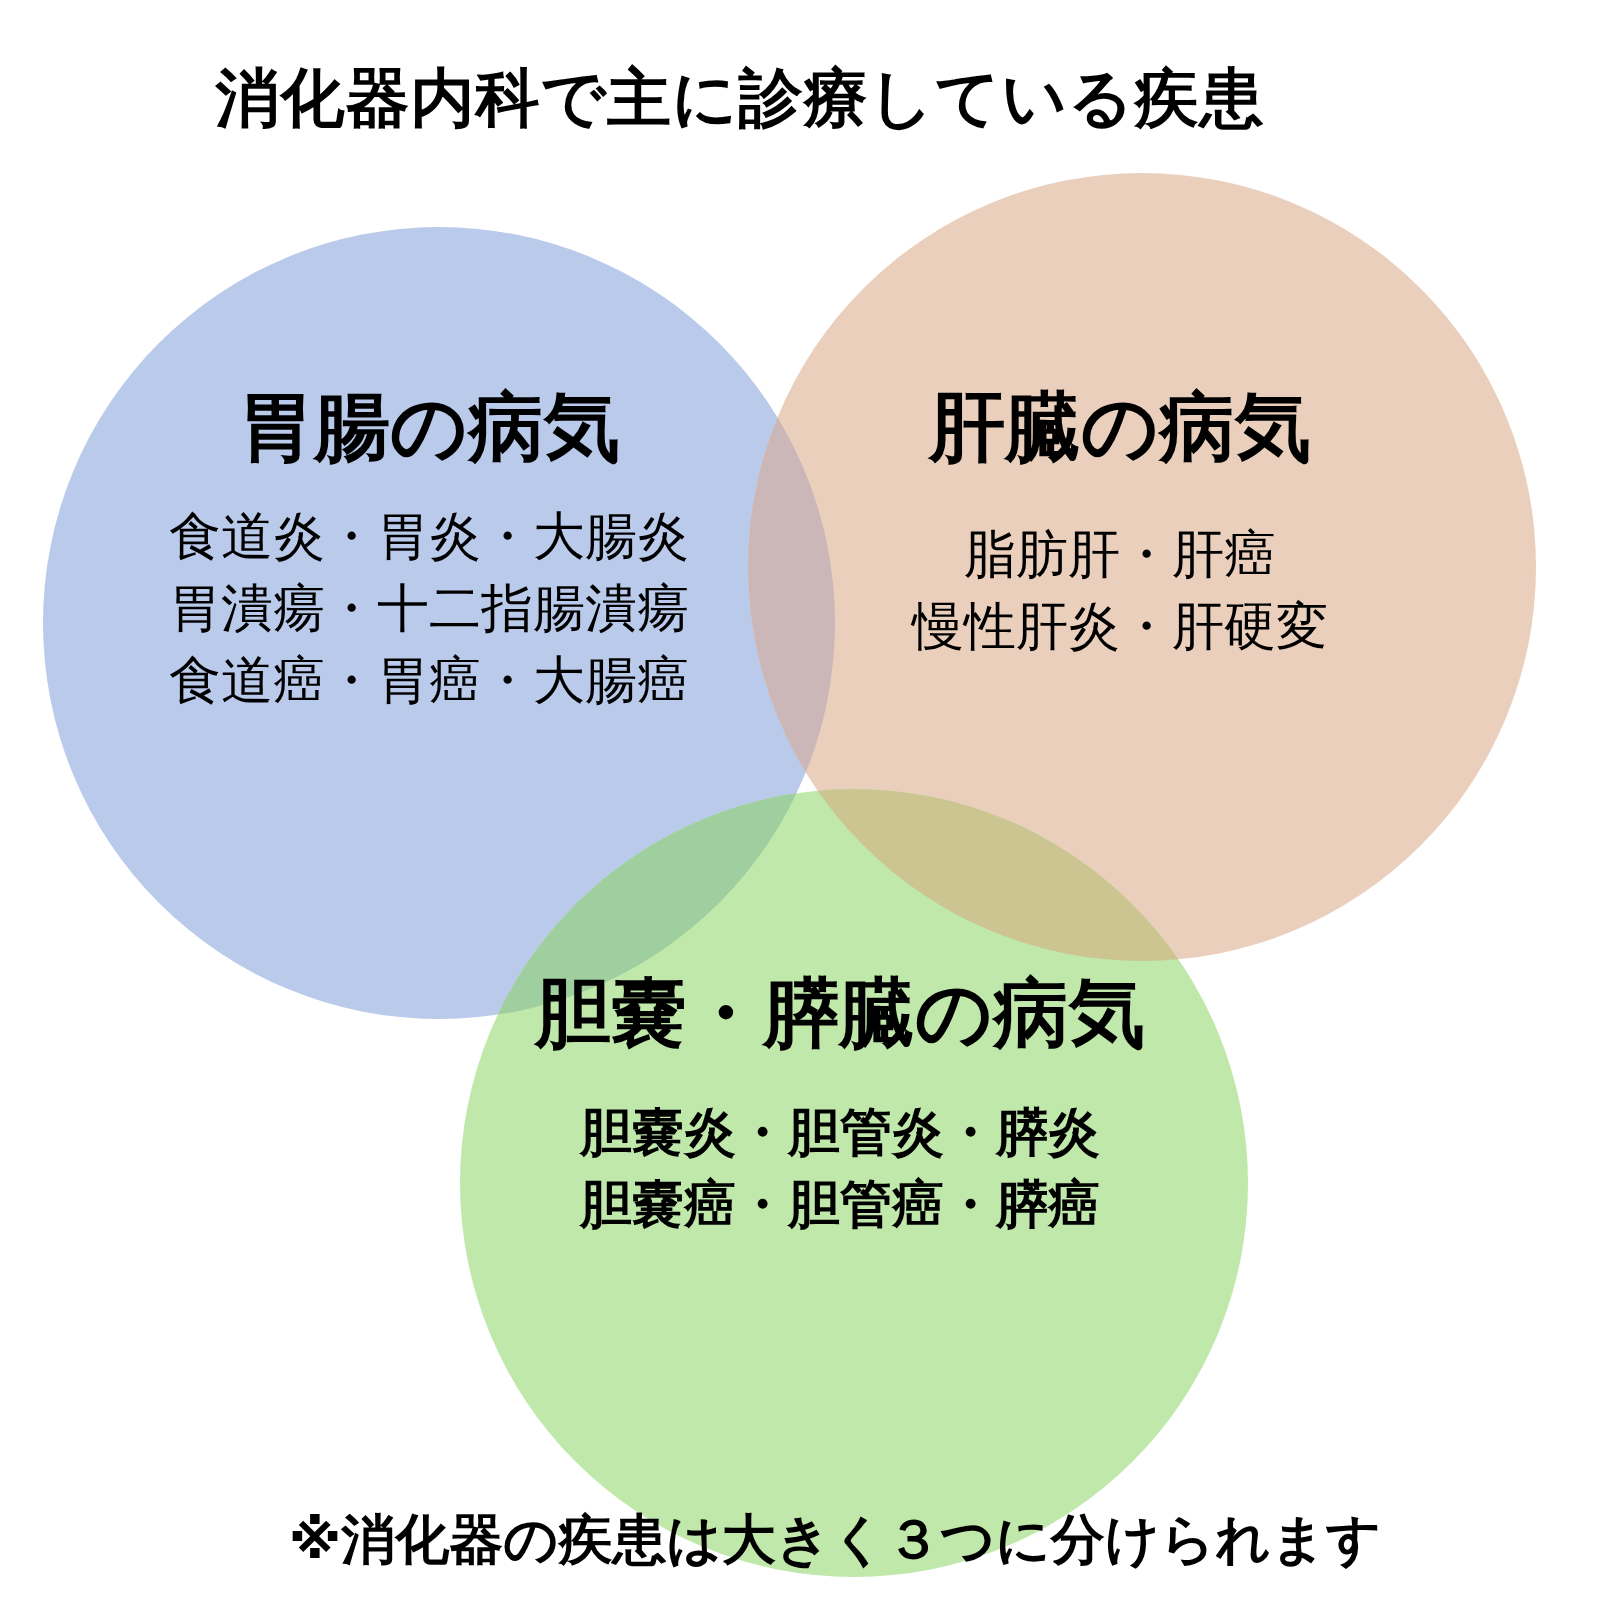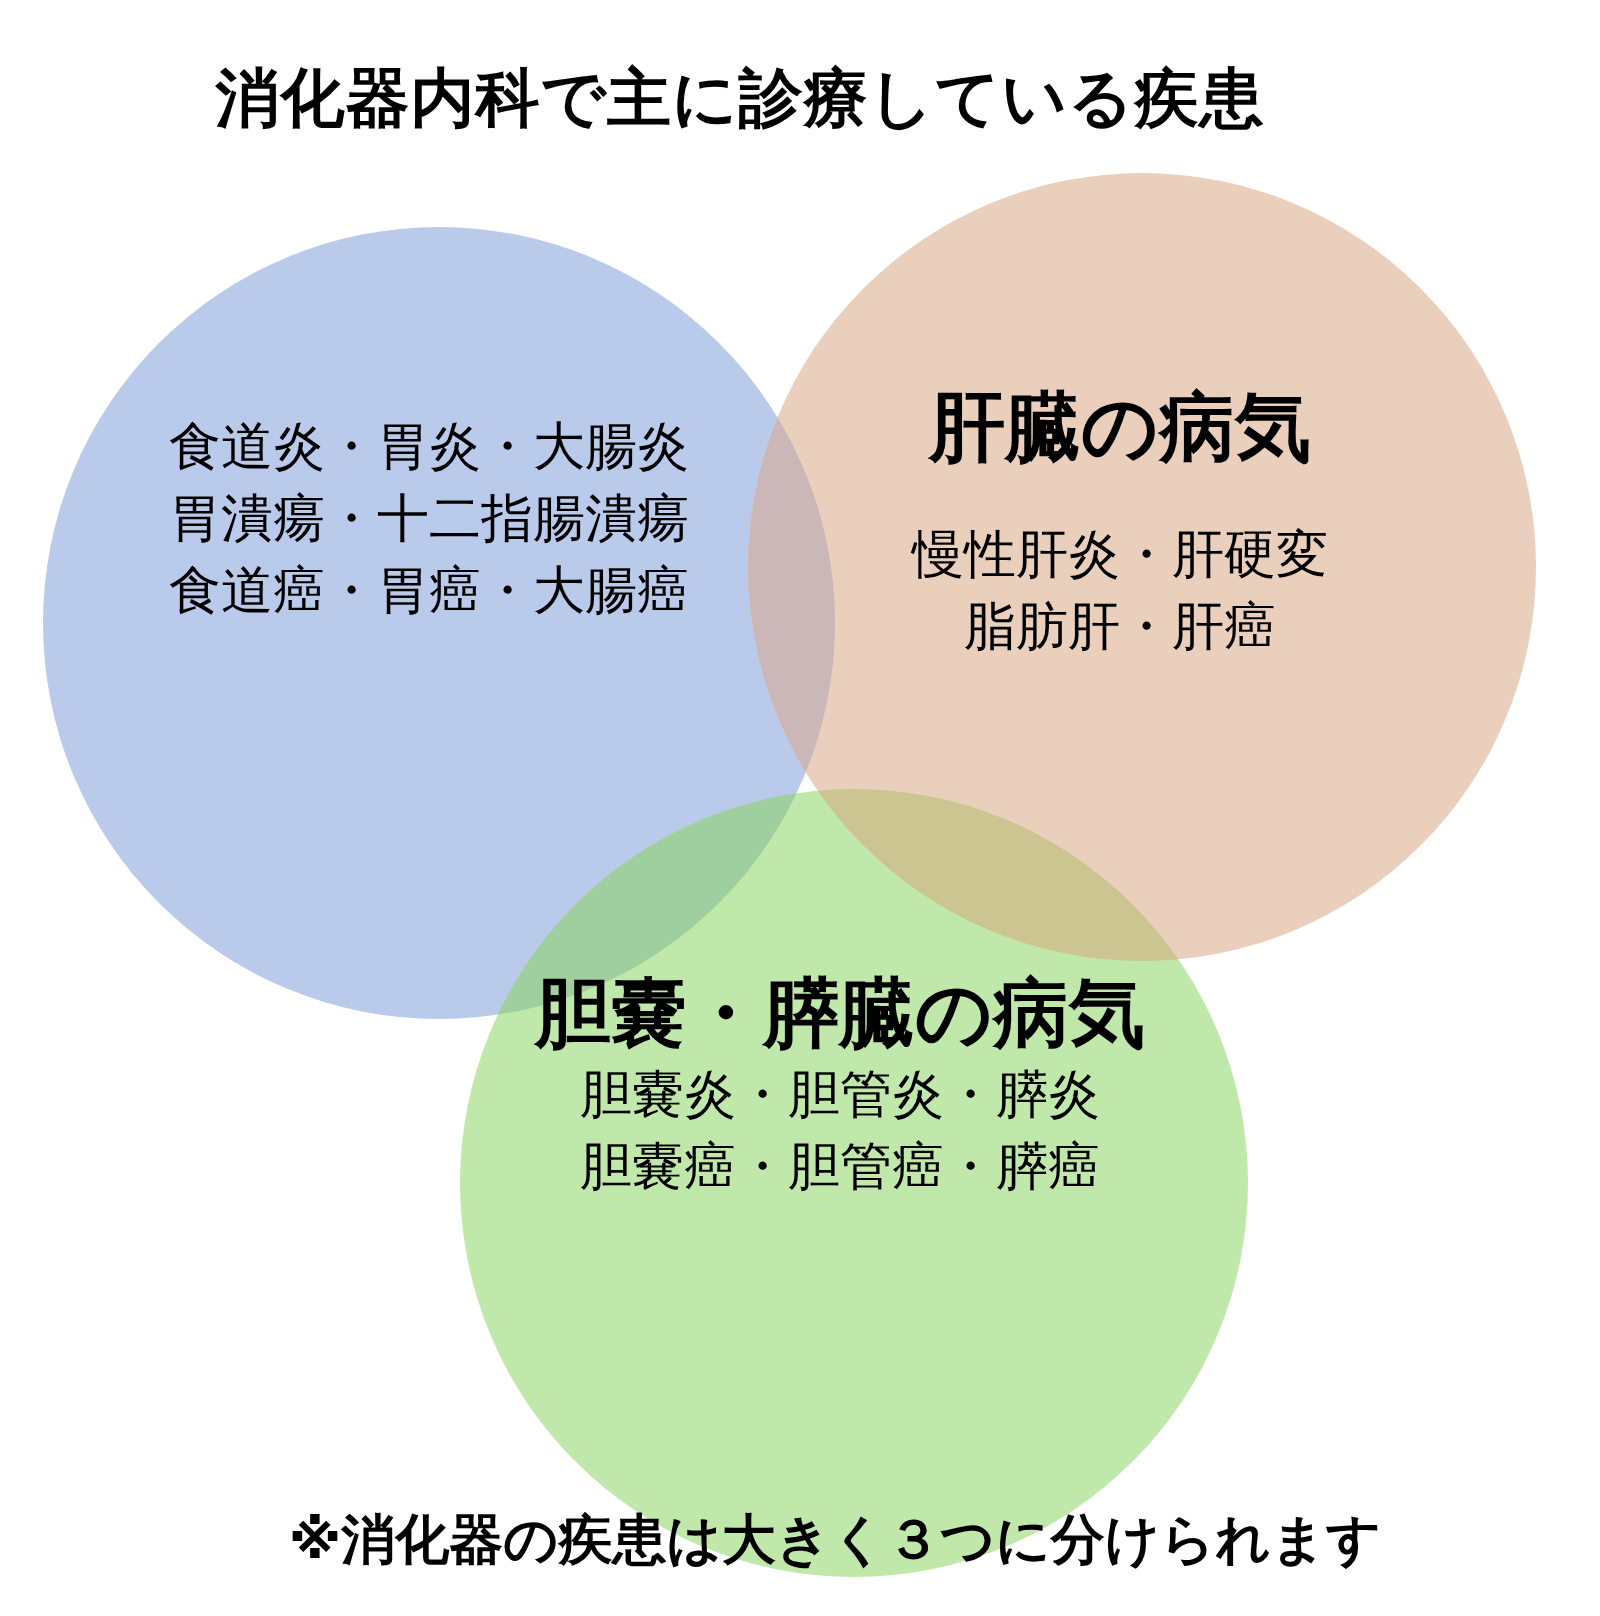--- a/index.html
+++ b/index.html
@@ -91,36 +91,37 @@
   </g>
 
   <g clip-path="url(#clip-orange)">
     <circle cx="854" cy="1183" r="394" fill="#CCC592"></circle>
   </g>
 </svg>
 
 <div class="title">消化器内科で主に診療している疾患</div>
 
 <div class="region" style="left:139px; width:580px; top:382px;">
+  <div class="region-heading">胃腸の病気</div>
   <div class="region-items" style="margin-top:28px;">
     <div>食道炎・胃炎・大腸炎</div>
     <div>胃潰瘍・十二指腸潰瘍</div>
     <div>食道癌・胃癌・大腸癌</div>
   </div>
 </div>
 
 <div class="region" style="left:880px; width:480px; top:382px;">
   <div class="region-heading">肝臓の病気</div>
   <div class="region-items" style="margin-top:46px;">
+    <div>脂肪肝・肝癌</div>
     <div>慢性肝炎・肝硬変</div>
-    <div>脂肪肝・肝癌</div>
   </div>
 </div>
 
 <div class="region" style="left:520px; width:640px; top:968px;">
   <div class="region-heading">胆嚢・膵臓の病気</div>
-  <div class="region-items" style="">
+  <div class="region-items" style="margin-top:38px;font-weight:bold;">
     <div>胆嚢炎・胆管炎・膵炎</div>
     <div>胆嚢癌・胆管癌・膵癌</div>
   </div>
 </div>
 
 <div class="footnote">※消化器の疾患は大きく３つに分けられます</div>
 
 </body></html>

